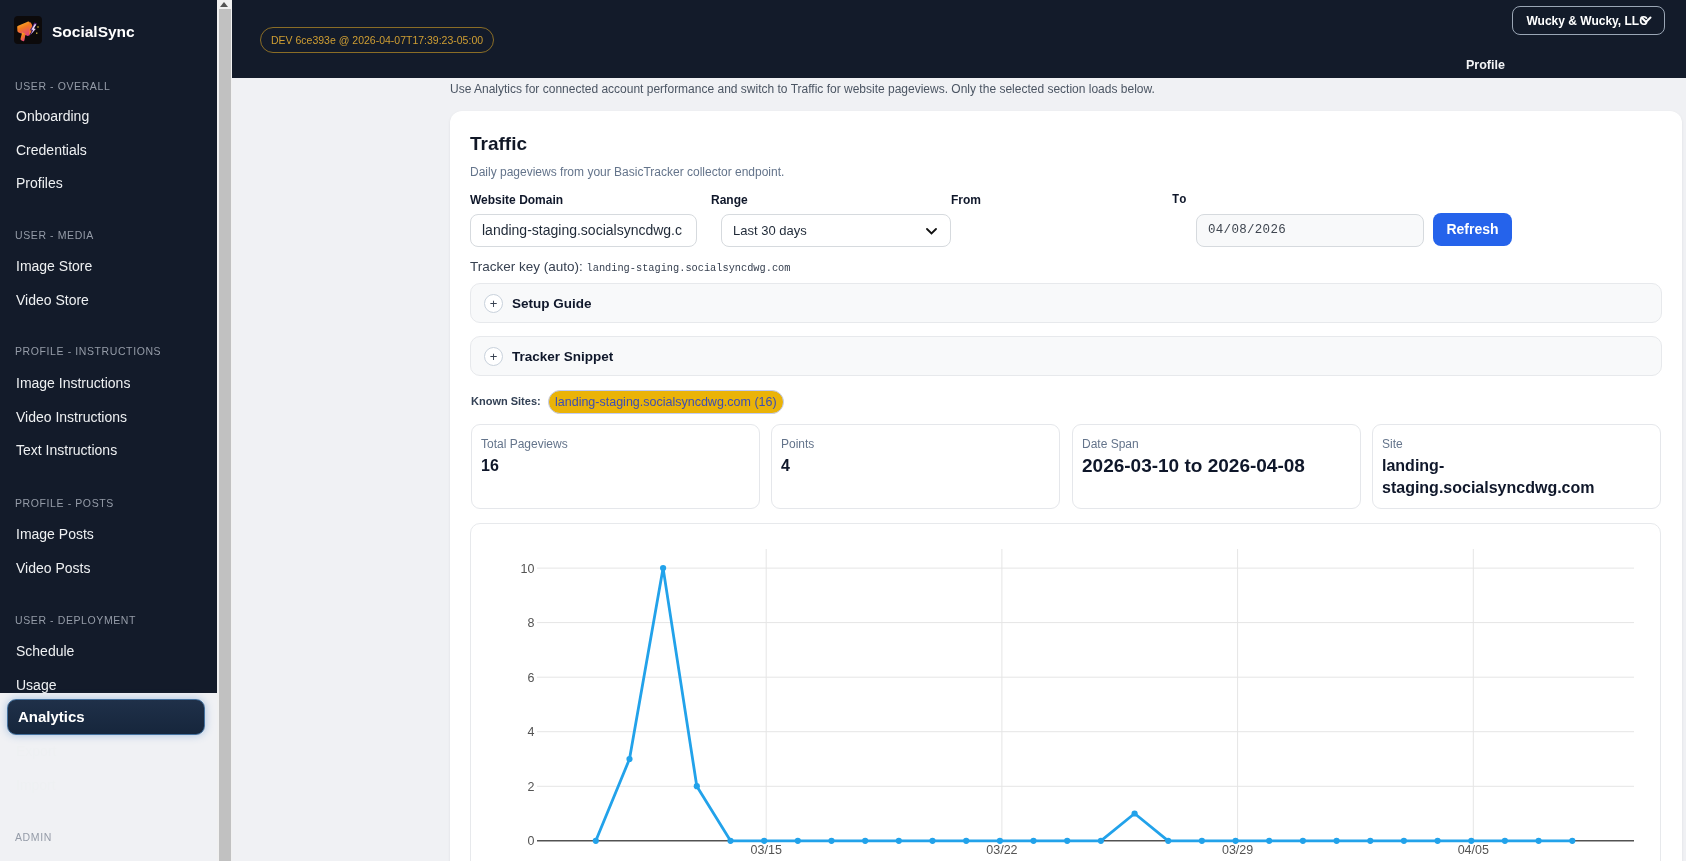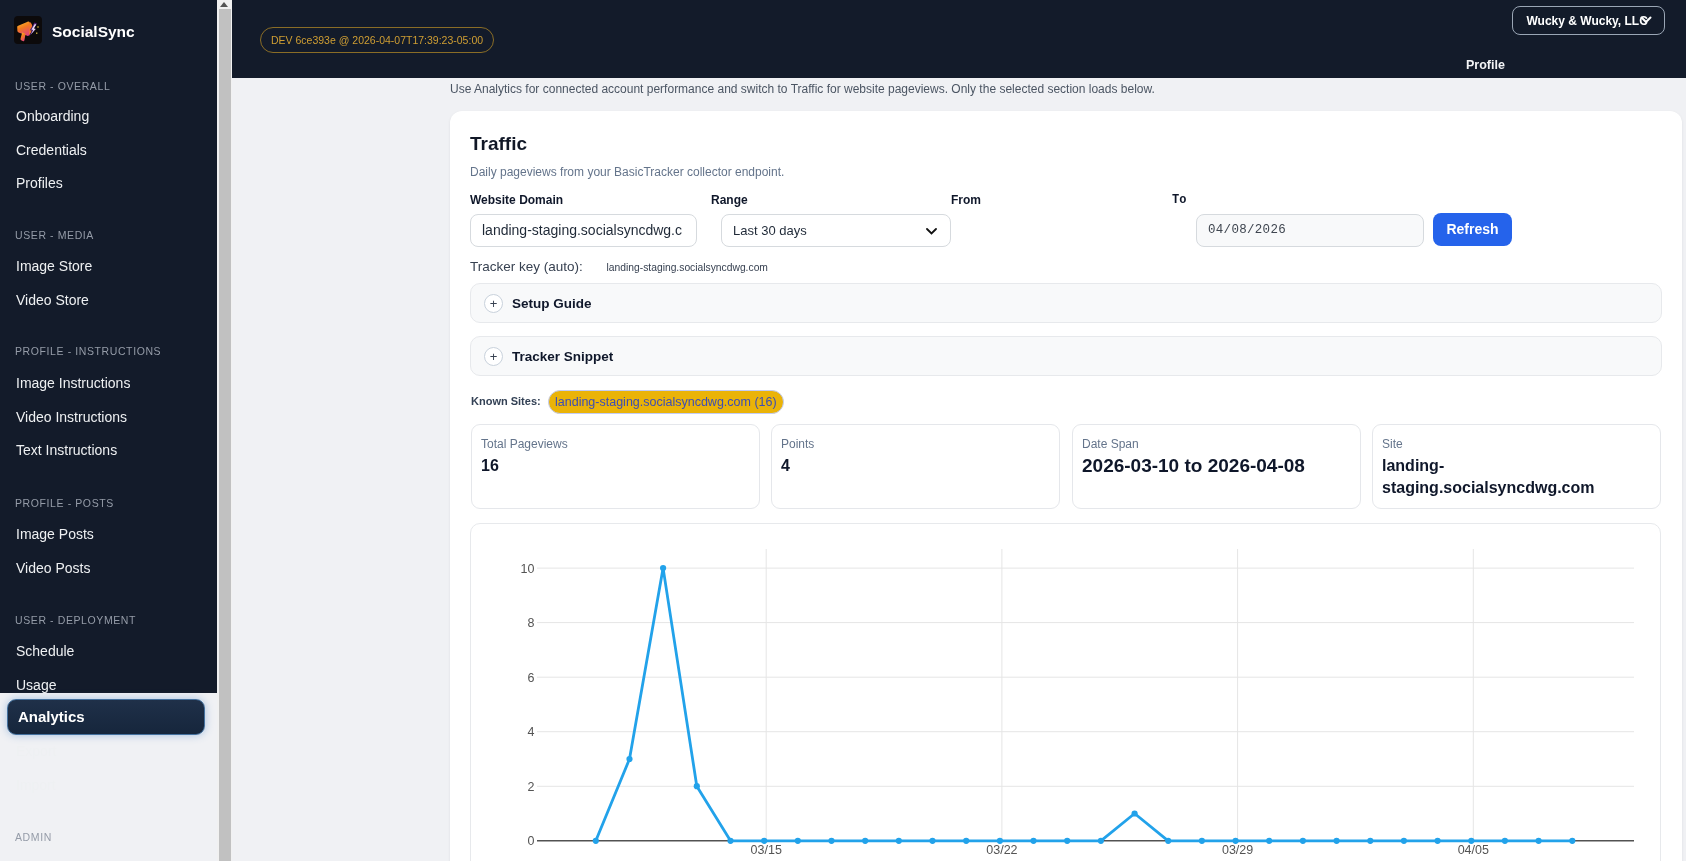--- a/index.html
+++ b/index.html
@@ -39,21 +39,21 @@
      border-radius:12px; box-shadow:0 1px 3px rgba(15,23,42,.08); }
   #h-traffic { position:absolute; left:20px; top:22px; font-size:19px; font-weight:bold; color:#111827; }
   #subtitle  { position:absolute; left:20px; top:54px; font-size:12px; color:#64748b; }
   .flabel { position:absolute; top:82px; font-size:12px; font-weight:bold; color:#0f172a; }
   .finput { position:absolute; top:103px; height:33px; border:1px solid #d6dade; border-radius:8px; background:#fff;
      font-size:14px; color:#1f2937; line-height:31px; padding:0 11px; white-space:nowrap; overflow:hidden; }
   .fdate { background:#f8f9fa; font-family:"Liberation Mono",monospace; font-size:12.5px; color:#3f4650; letter-spacing:0.3px; }
   #refresh { position:absolute; left:983px; top:102.5px; width:79px; height:33px; background:#2563eb; border-radius:8px;
      color:#fff; font-size:14px; font-weight:bold; text-align:center; line-height:33px; }
   #trackerkey { position:absolute; left:20px; top:148px; font-size:13.5px; color:#374151; }
-  #trackerkey .mono { font-family:Liberation Sans, sans-serif; font-size:12.5px;margin-left:20px; }
+  #trackerkey .mono { font-family:Liberation Mono, monospace; font-size:12.5px; }
 
   .collapse { position:absolute; left:20px; width:1192px; height:39.5px; background:#f8f9fa;
      border:1px solid #e7e9ec; border-radius:10px; }
   .pluscirc { position:absolute; left:13px; top:10px; width:19px; height:19px; border-radius:50%;
      background:#fff; border:1px solid #c9d2dc; color:#374151; font-size:13px; text-align:center; line-height:17px; }
   .coltitle { position:absolute; left:41px; top:12px; font-size:13.5px; font-weight:bold; color:#0f172a; }
 
   #knownlabel { position:absolute; left:21px; top:284px; font-size:11px; font-weight:bold; color:#334155; }
   #sitepill { position:absolute; left:98px; top:279px; height:24px; line-height:22px; padding:0 6px;
      background:#eab308; border:1px solid #c3cdf5; border-radius:12px; color:#3c4eb5; font-size:12.5px; }

